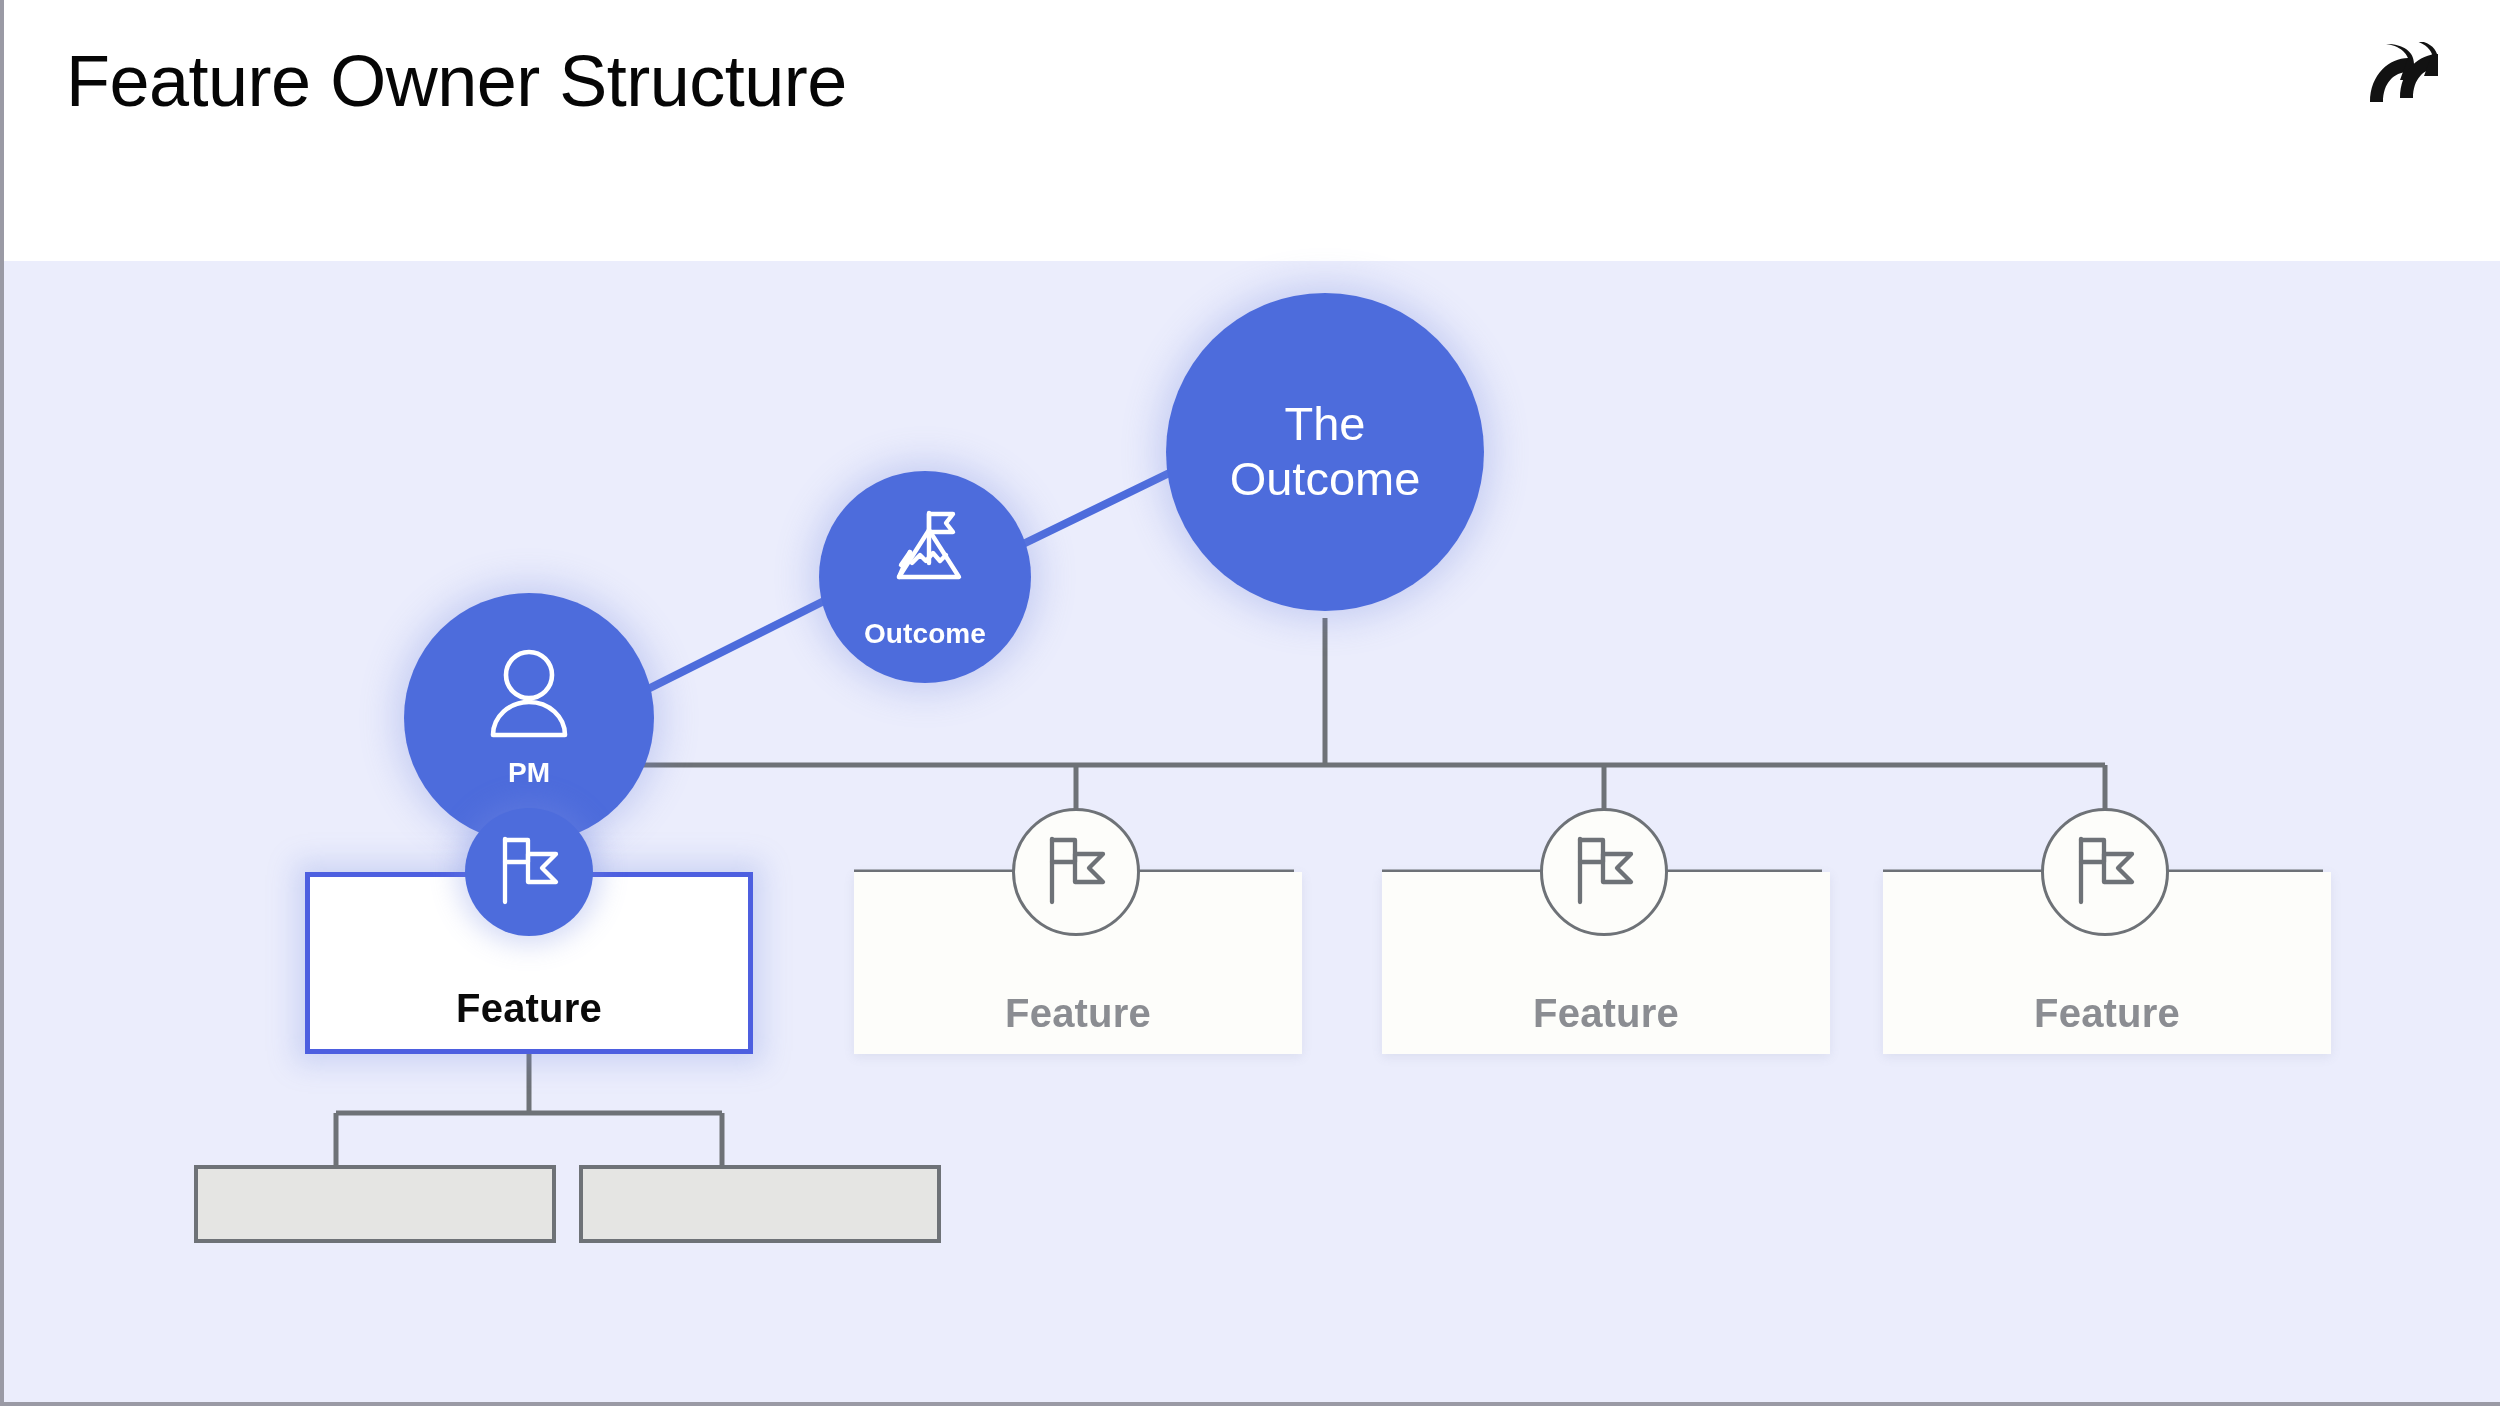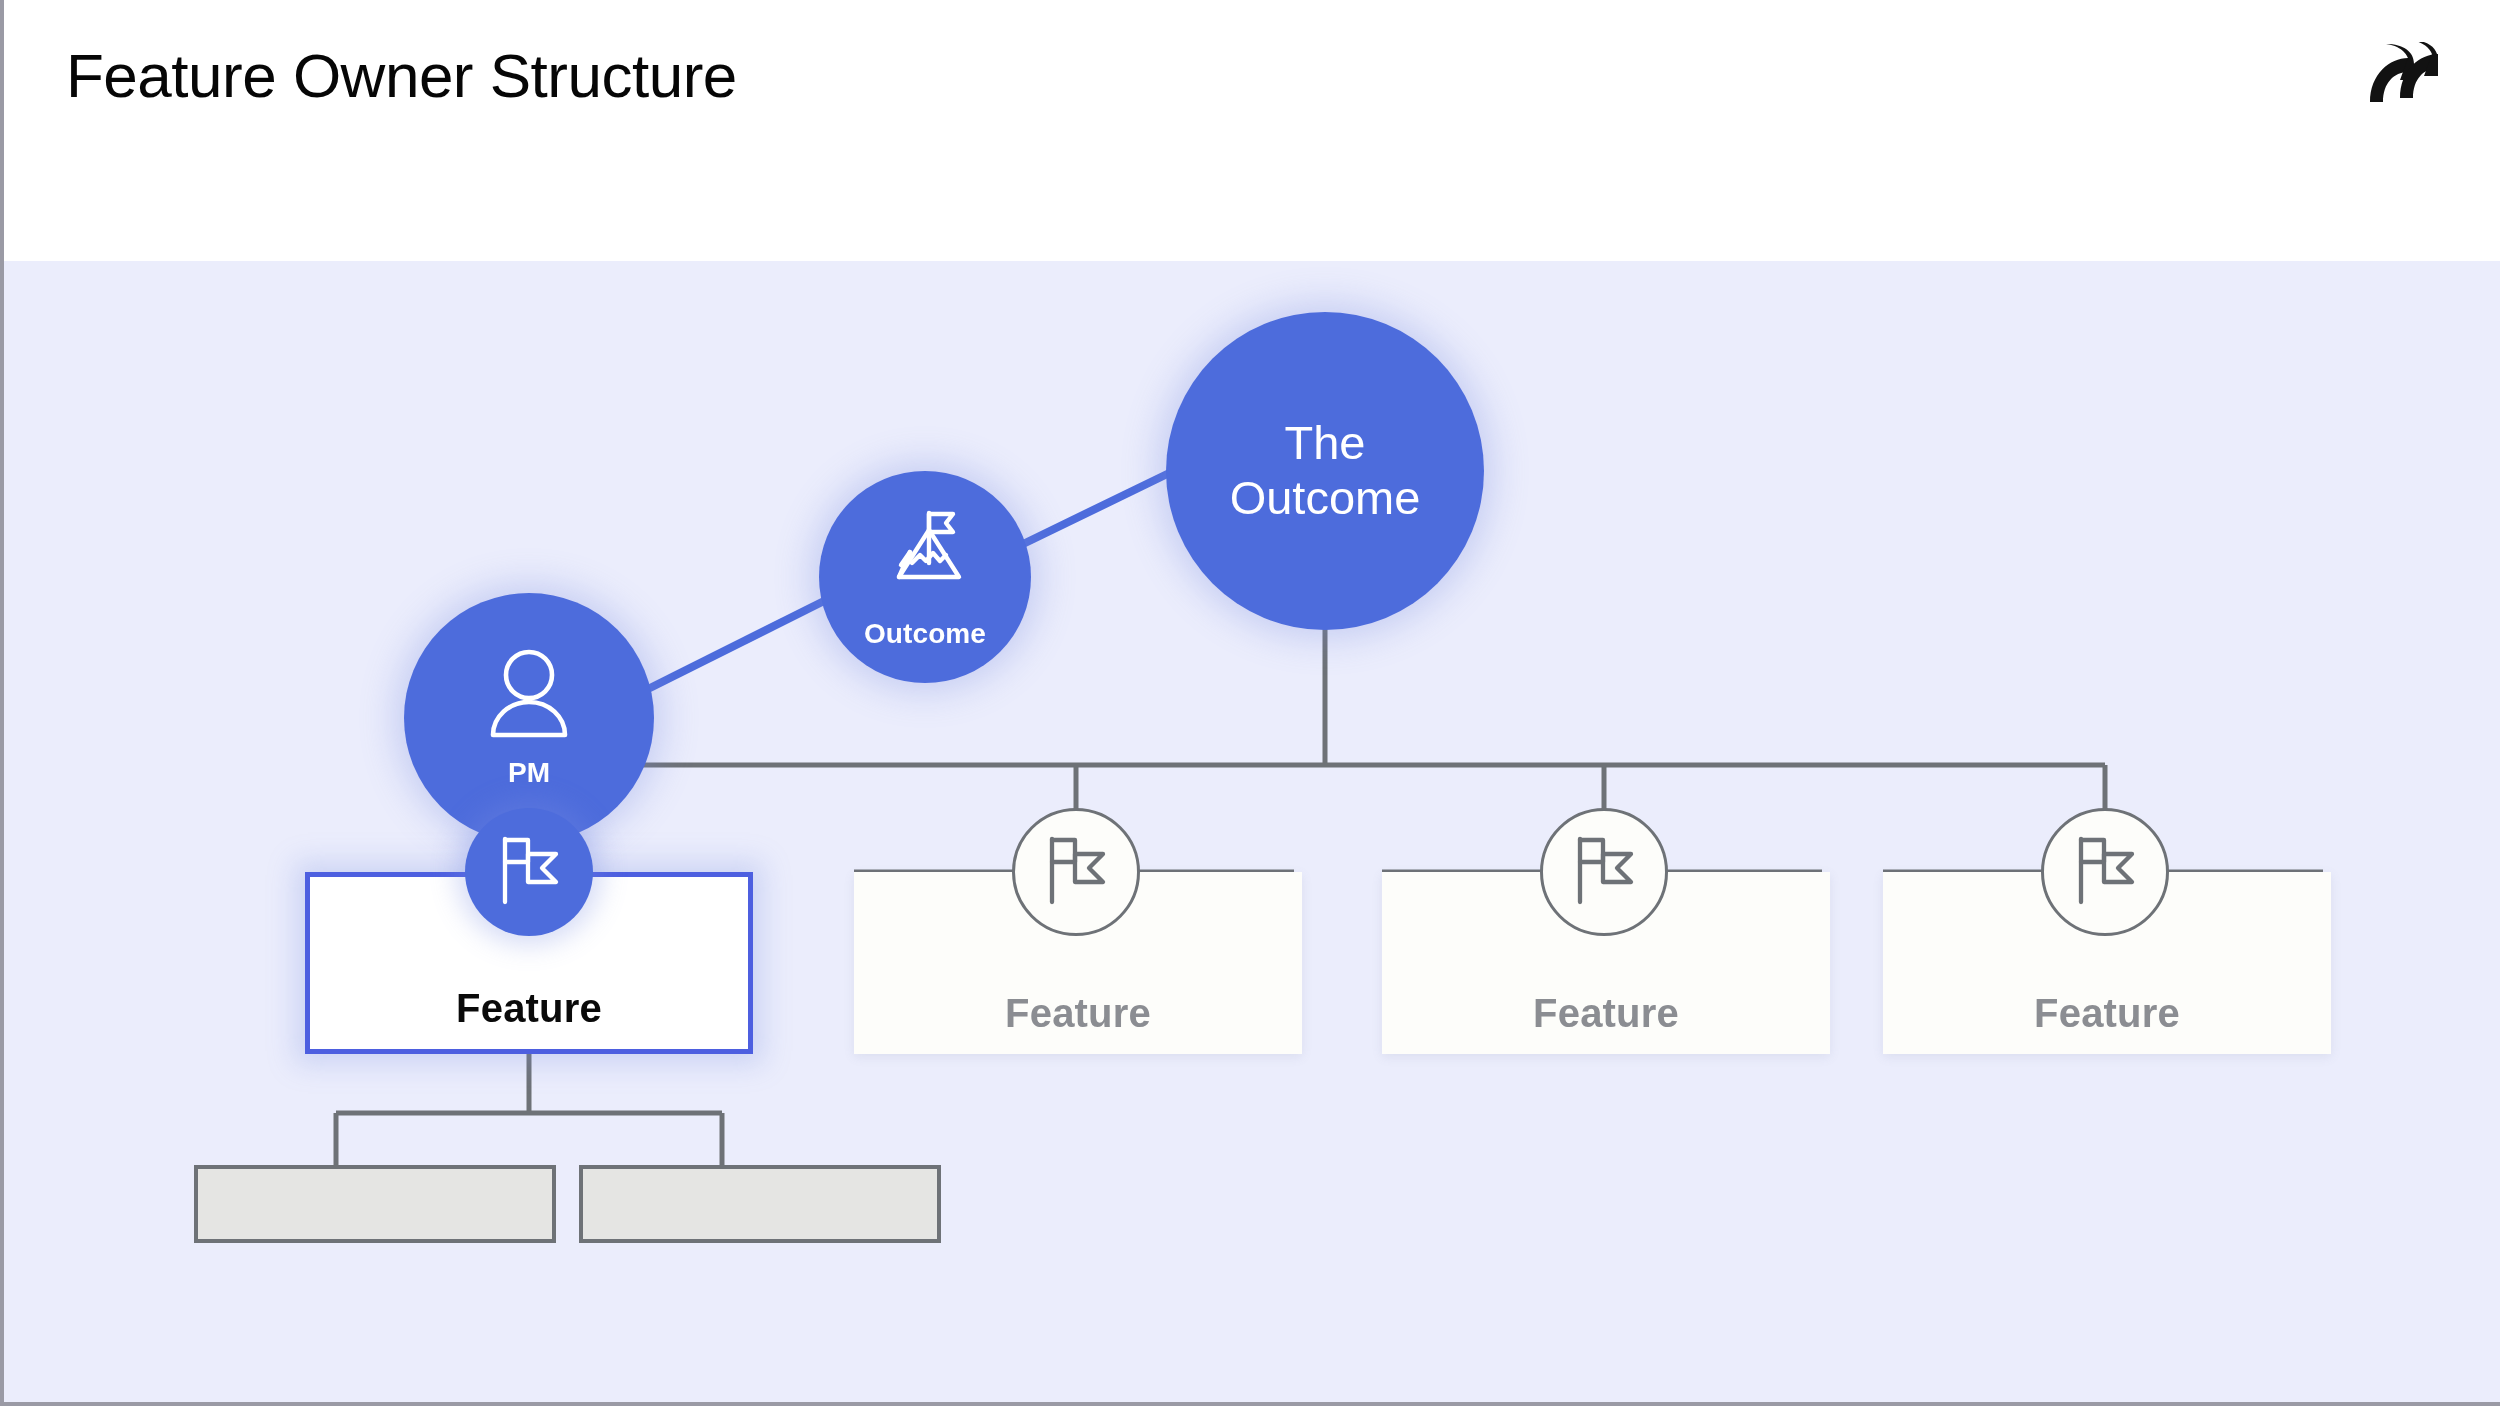--- a/index.html
+++ b/index.html
@@ -19,21 +19,21 @@
     border-bottom:4px solid #9a9aa5;
     overflow:hidden;
   }
   
   #header{
     position:absolute;left:0;top:0;width:2500px;height:261px;
     background:#ffffff;
   }
   #page-title{
     position:absolute;left:62px;top:42px;
-    font-size:62px;
+    font-size:72px;
     font-weight:400;
     letter-spacing:-0.5px;
     color:#060606;
     white-space:nowrap;
     line-height:1.1;
   }
   #brand-logo{
     position:absolute;right:60px;top:42px;
     width:80px;height:76px;
   }
@@ -49,21 +49,21 @@
     position:absolute;
     border-radius:50%;
     background:#4d6cdc;
     box-shadow:0 0 34px 10px rgba(118,140,226,.30);
     display:flex;flex-direction:column;
     align-items:center;justify-content:center;
     color:#ffffff;
     box-sizing:border-box;
   }
   #node-product{
-    left:1162px;top:51px;width:318px;height:318px;
+    left:1162px;top:32px;width:318px;height:318px;
     font-size:47px;line-height:1.17;text-align:center;font-weight:400;
   }
   #node-outcome{
     left:815px;top:210px;width:212px;height:212px;
   }
   #node-pm{
     left:400px;top:332px;width:250px;height:250px;
   }
   .nlabel{font-size:28px;font-weight:700;letter-spacing:.1px;margin-top:6px;}
   #node-outcome .nlabel{margin-top:23px;}

